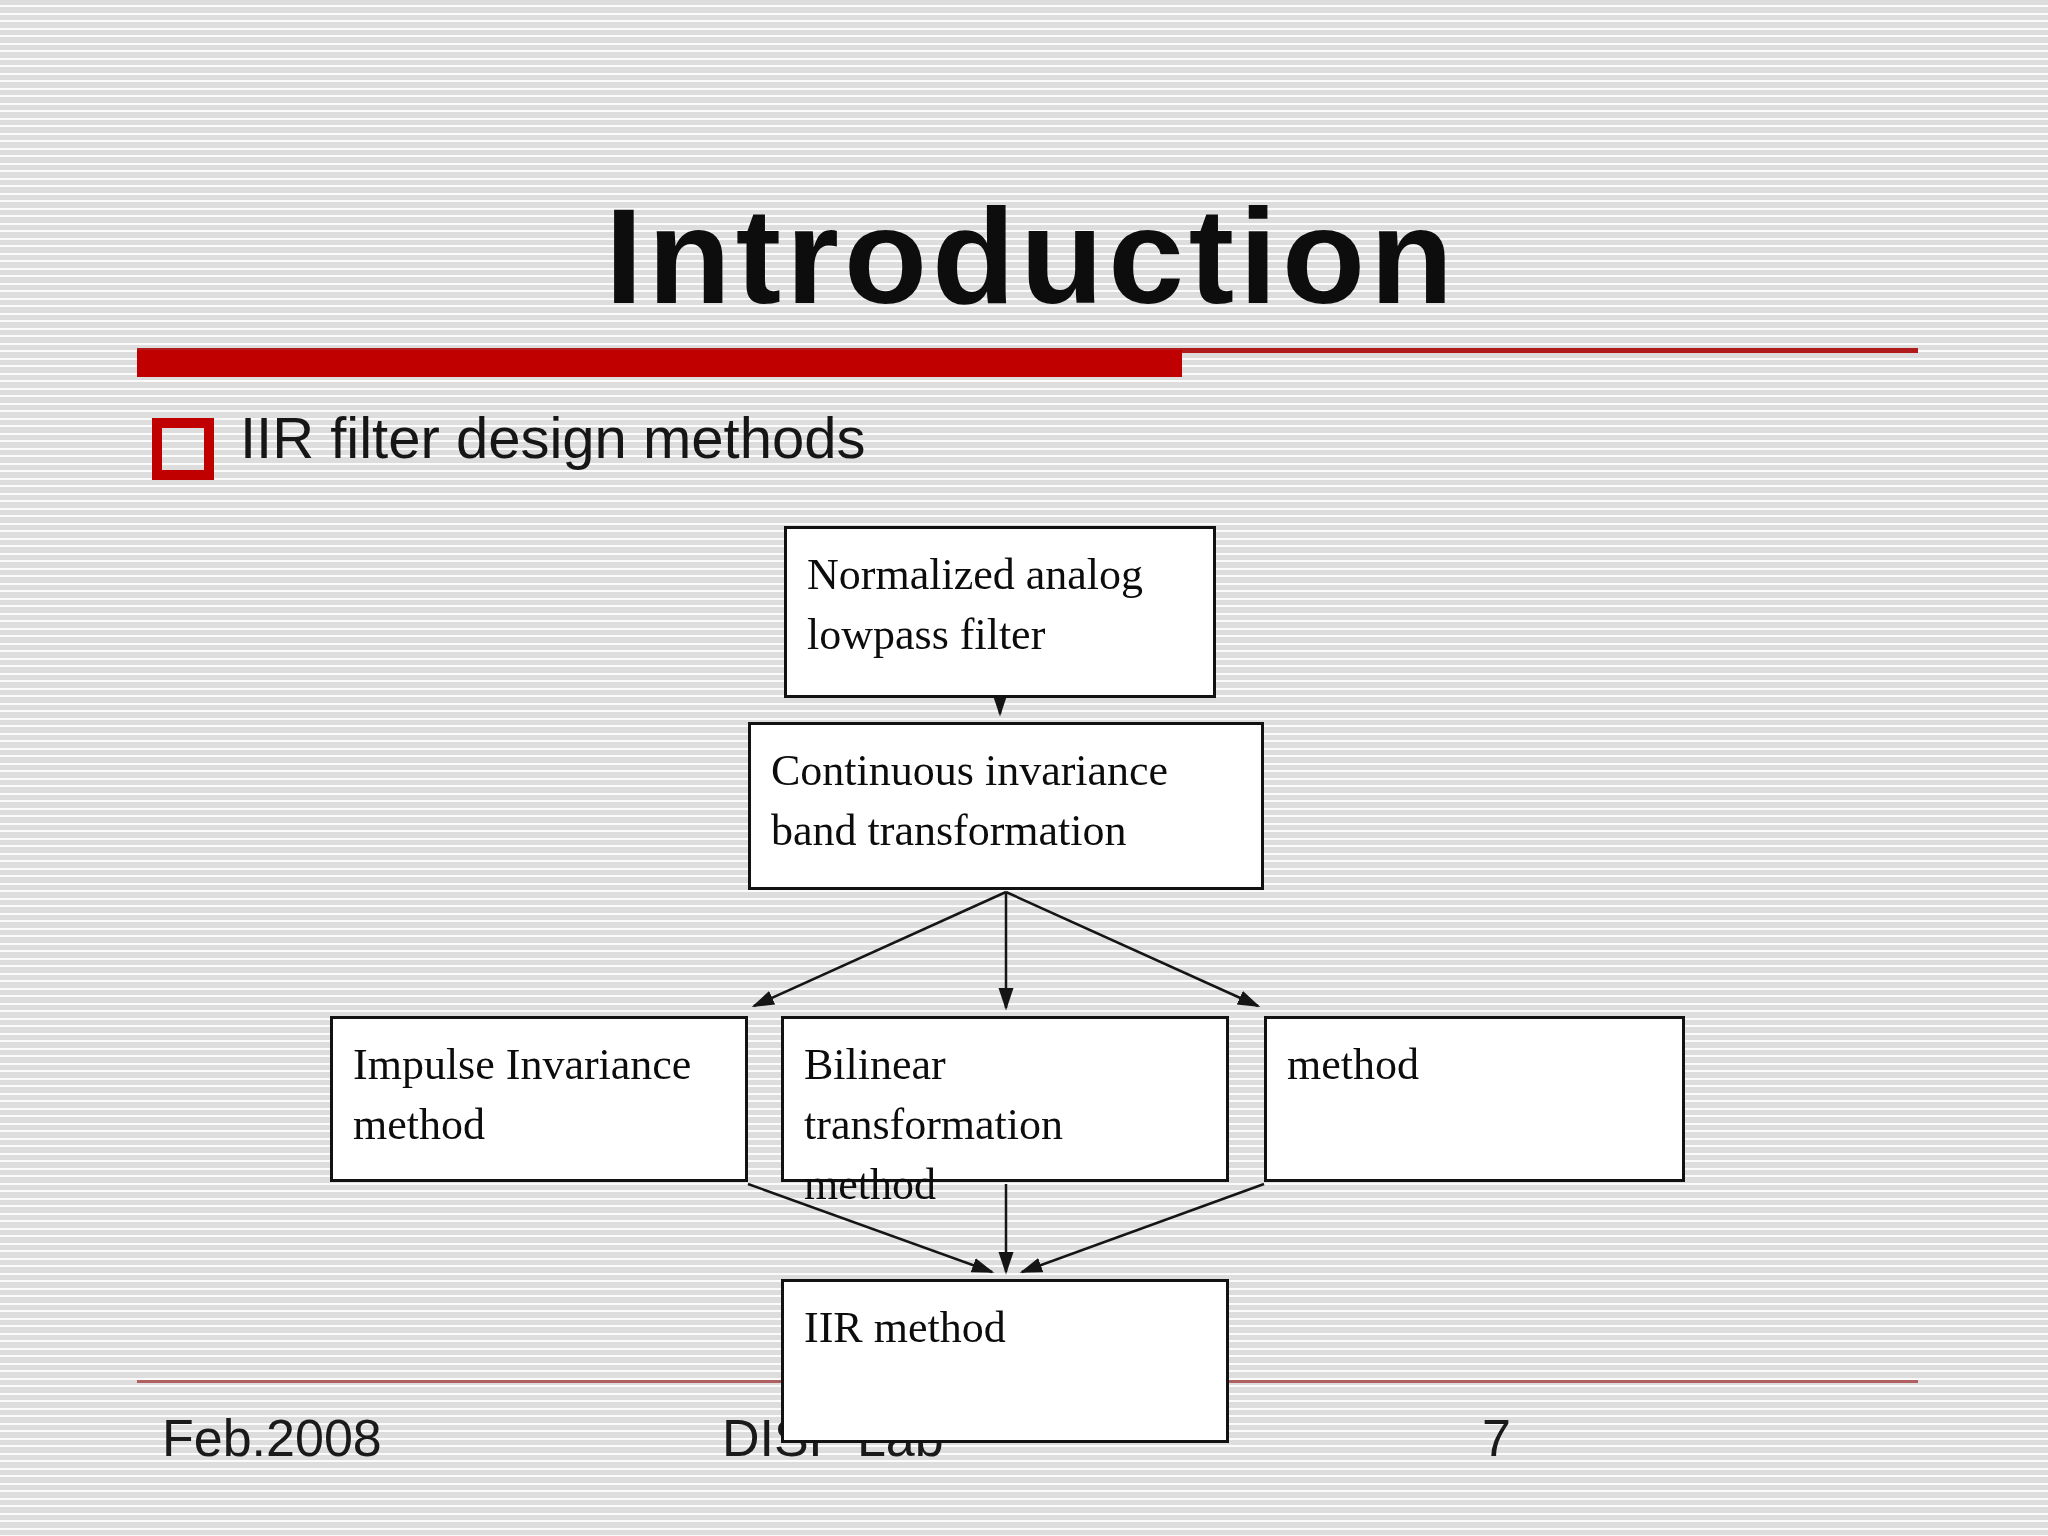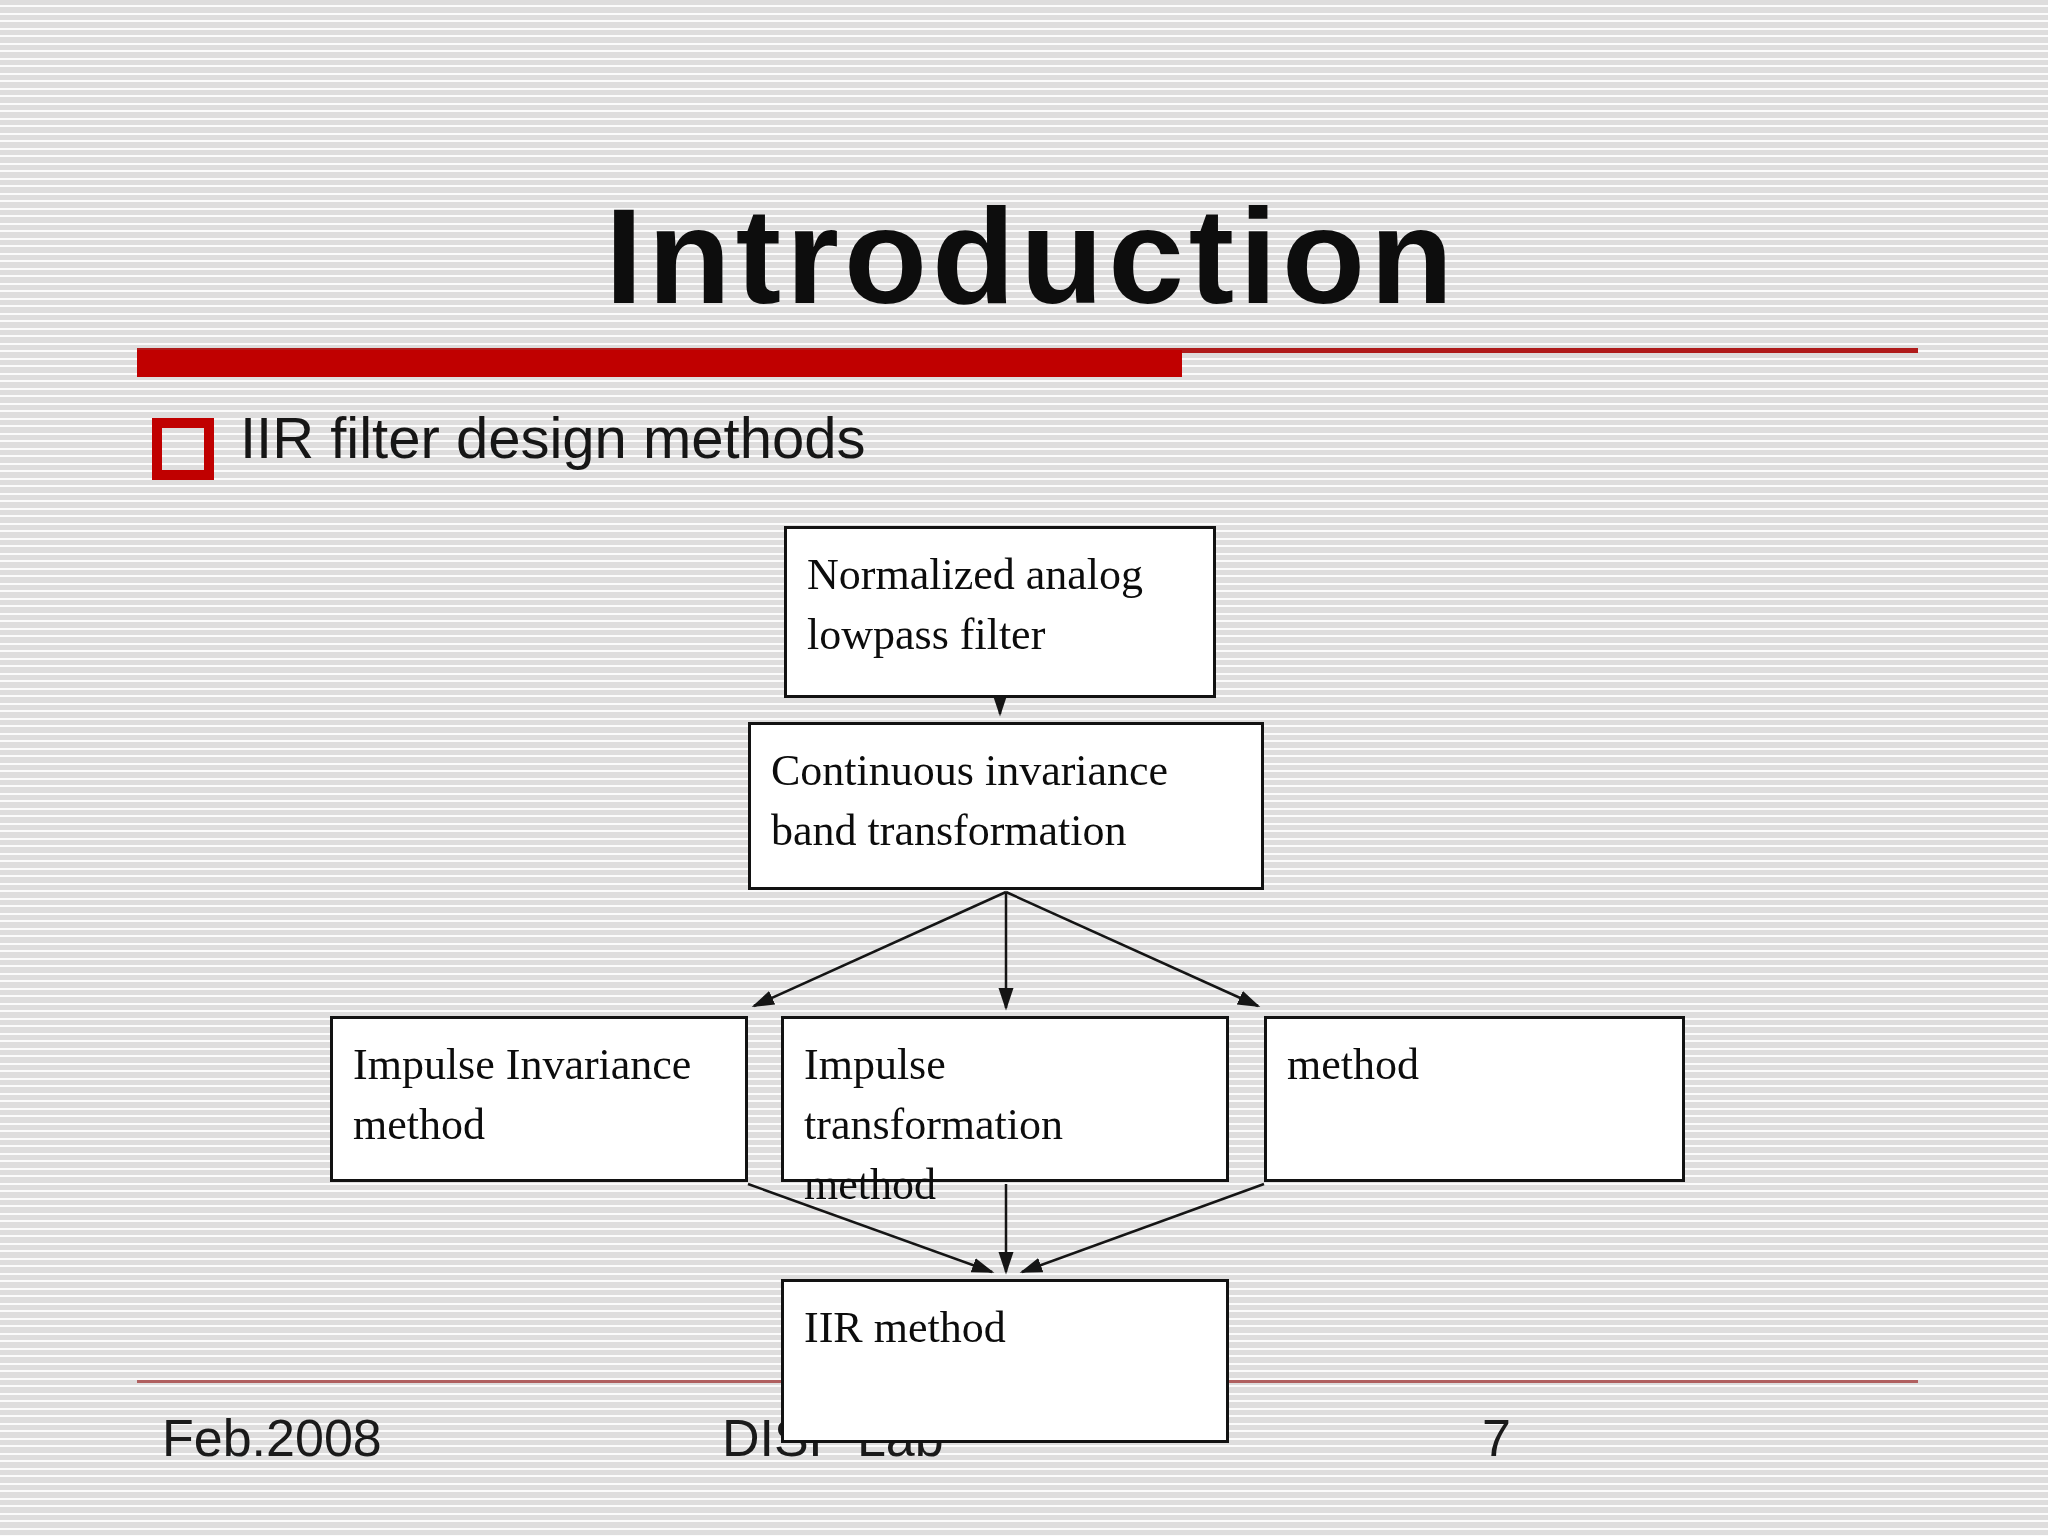--- a/index.html
+++ b/index.html
@@ -127,21 +127,21 @@
     <span>Continuous invariance</span>
     <span>band transformation</span>
   </div>
 
   <div class="node n3">
     <span>Impulse Invariance</span>
     <span>method</span>
   </div>
 
   <div class="node n4">
-    <span>Impulse</span>
+    <span>Bilinear</span>
     <span>transformation</span>
     <span>method</span>
   </div>
 
   <div class="node n5">
     <span>method</span>
   </div>
 
   <div class="node n6">
     <span>IIR method</span>

